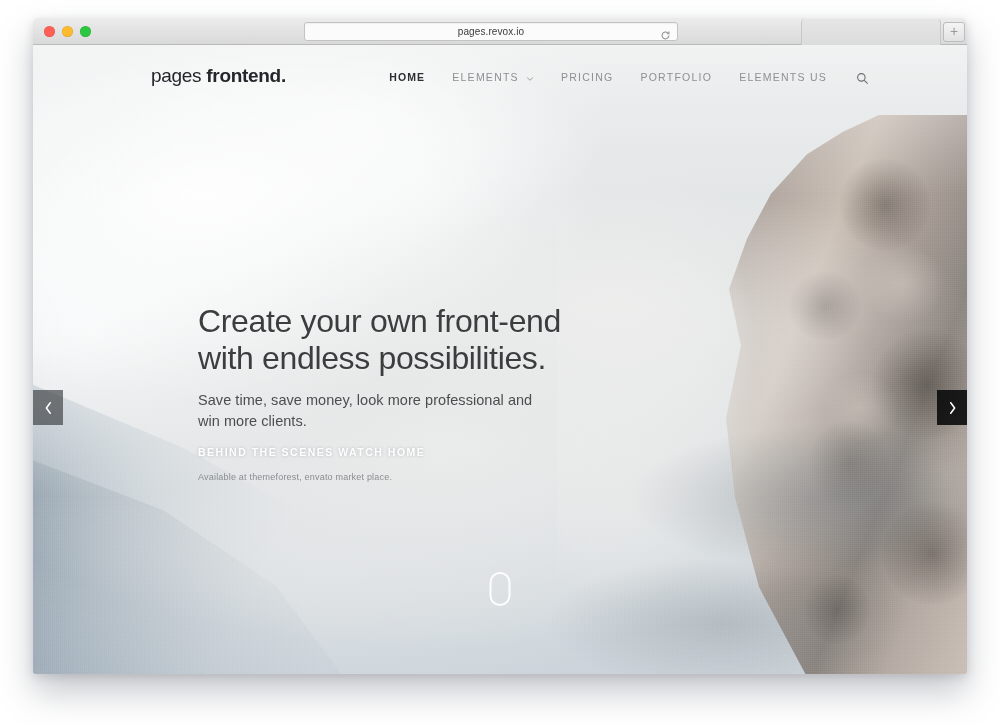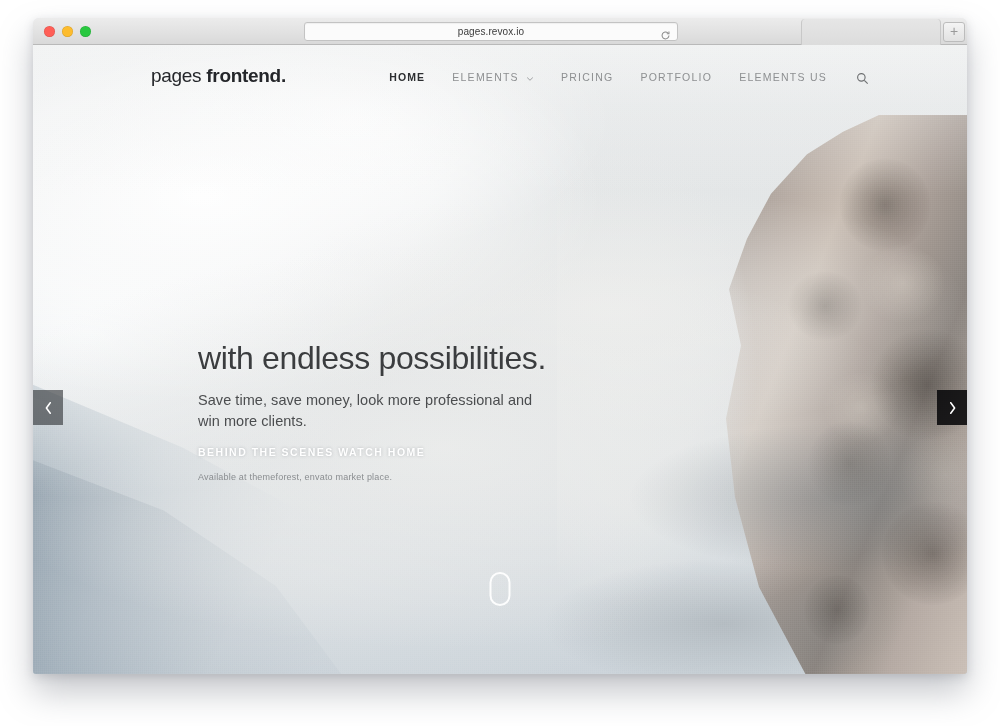--- a/index.html
+++ b/index.html
@@ -302,21 +302,21 @@
             <svg viewBox="0 0 16 16" fill="none" stroke="currentColor" stroke-width="1.4">
               <circle cx="6.6" cy="6.6" r="4.6"></circle>
                 <path d="M10.2 10.2 14.4 14.4"></path>
             </svg>
           </span>
         </nav>
       </div>
 
       <div id="hero">
         <h1>
-          <br>
+          <span>Create your own front-end</span><br>
           <span>with endless possibilities.</span>
         </h1>
         <p class="sub">Save time, save money, look more professional and win more clients.</p>
         <a class="cta">BEHIND THE SCENES WATCH HOME</a>
         <p class="fine">Available at themeforest, envato market place.</p>
       </div>
 
       <div class="arrow" id="arrow-prev">
         <svg viewBox="0 0 10 16" fill="none" stroke="currentColor" stroke-width="1.8" stroke-linecap="round" stroke-linejoin="round">
           <path d="M7 2 2.6 8 7 14"></path>

